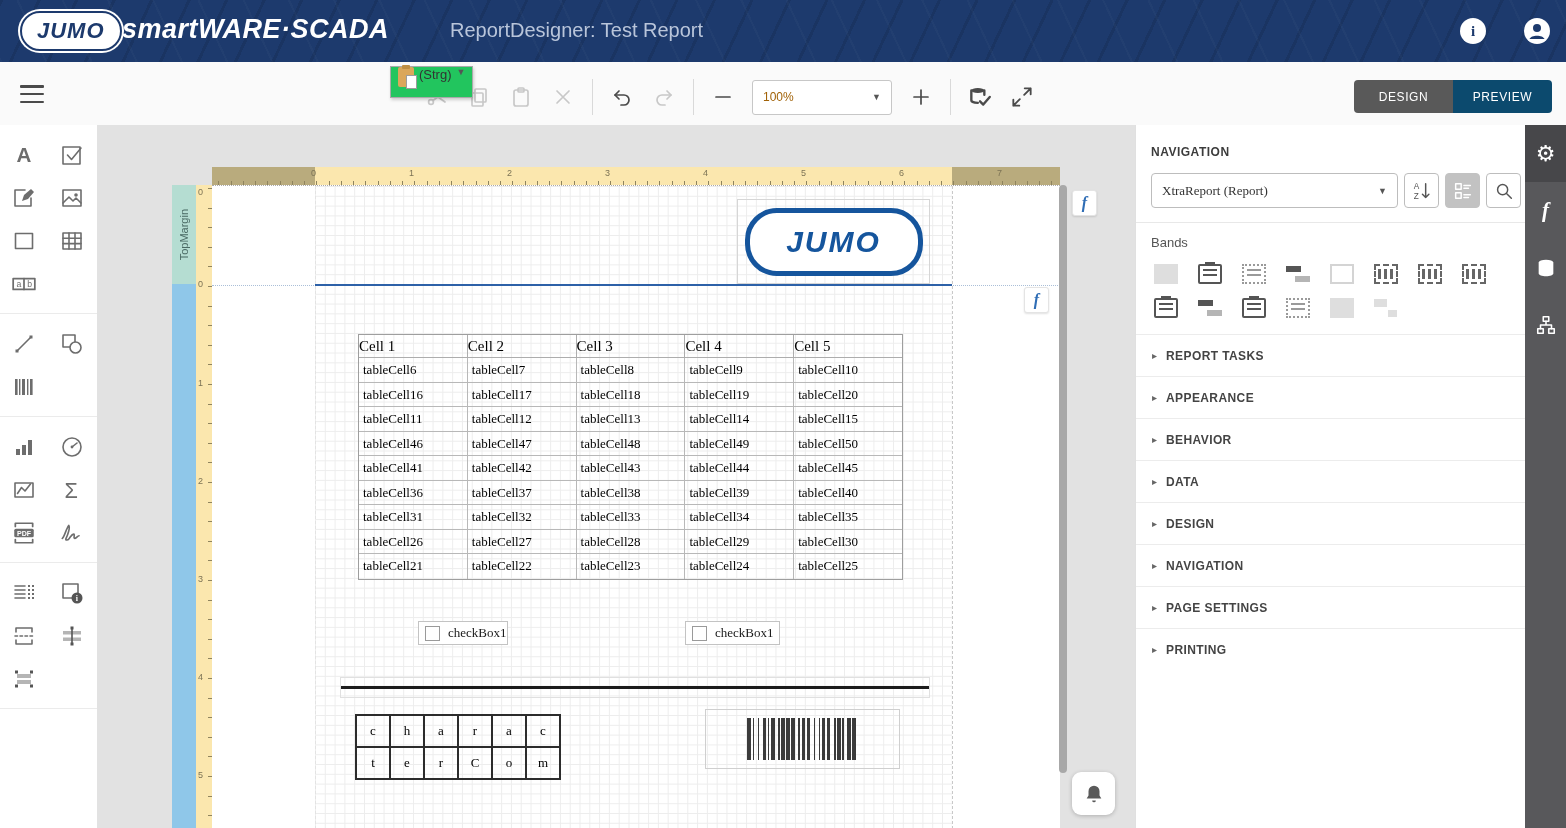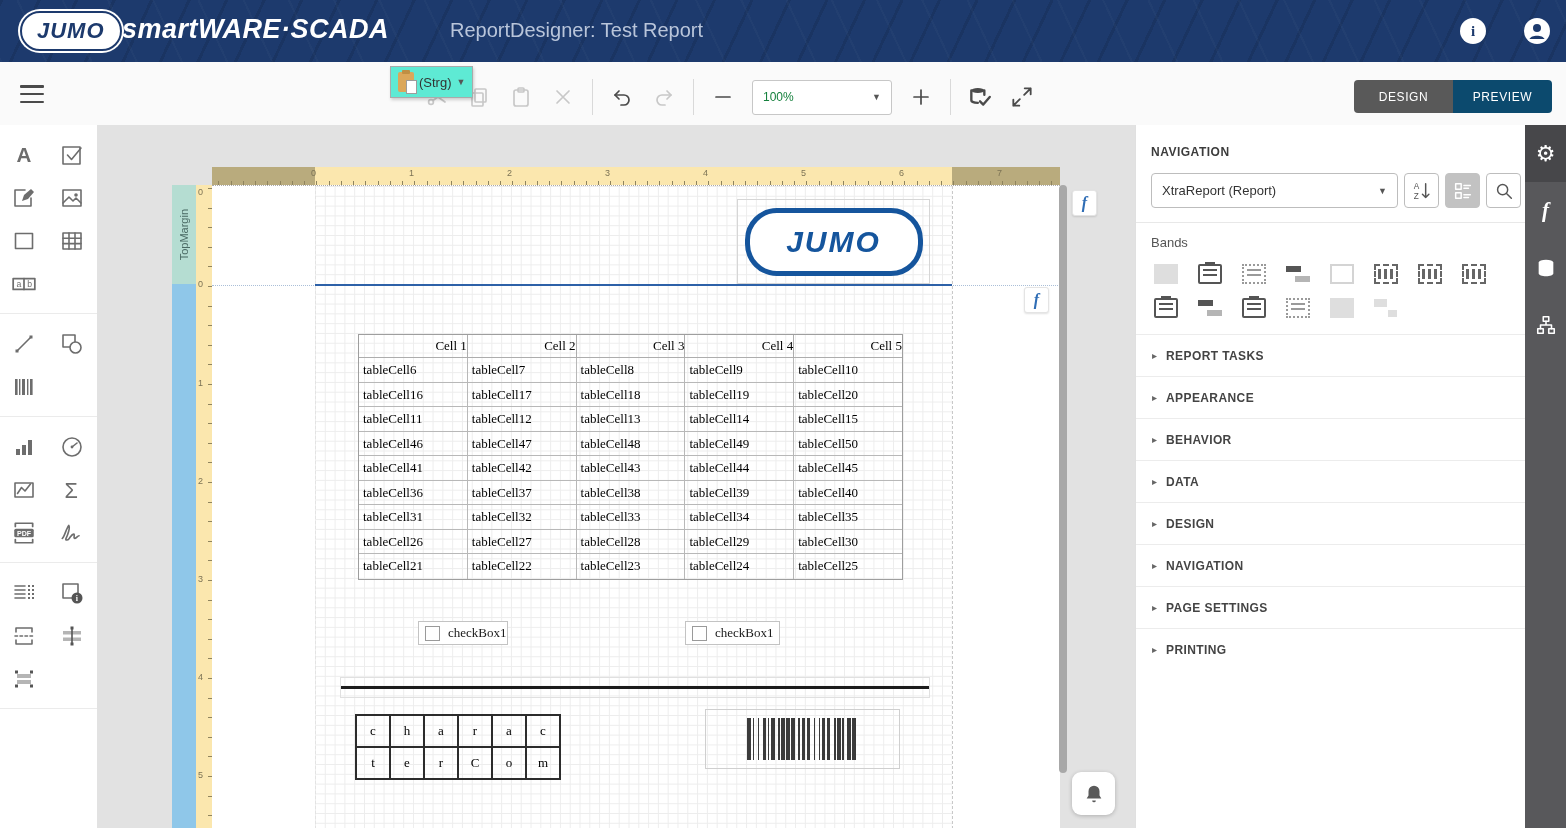--- a/index.html
+++ b/index.html
@@ -16,35 +16,35 @@
   .app-title{position:absolute;left:450px;top:19px;color:#b9c5da;font-size:20px;}
   .hdr-ic{position:absolute;top:18px;width:26px;height:26px;border-radius:50%;background:#fff;display:flex;align-items:center;justify-content:center;}
   .hdr-ic.info{left:1460px;}
   .hdr-ic.user{left:1524px;}
   .hdr-ic .i-glyph{color:#1d3a6d;font-weight:bold;font-size:15px;font-family:"Liberation Serif",serif;}
 
   
   .toolbar{position:absolute;left:0;top:62px;width:1566px;height:63px;background:#fafafa;border-bottom:1px solid #e3e3e3;}
   .burger{position:absolute;left:20px;top:85px;width:24px;height:18px;display:flex;flex-direction:column;justify-content:space-between;cursor:pointer;}
   .burger div{height:2.5px;background:#4a4a4a;border-radius:1px;}
-  .paste-pop{position:absolute;left:390px;top:66px;height:30px;background:#5eead4;border:1px solid #aaa;box-shadow:1px 2px 3px rgba(0,0,0,.18);
-    display:flex;align-items:center;padding:0 7px;gap:5px;z-index:5;}
+  .paste-pop{position:absolute;left:390px;top:66px;height:30px;background:#22c55e;border:1px solid #aaa;box-shadow:1px 2px 3px rgba(0,0,0,.18);
+    display:flex;align-items:flex-start;padding:0 7px;gap:5px;z-index:5;}
   .clip-ic{position:relative;width:16px;height:20px;background:#dba75a;border-radius:2px;}
   .clip-ic::before{content:"";position:absolute;left:4px;top:-2px;width:8px;height:4px;background:#c08f43;border-radius:1px;}
   .clip-ic::after{content:"";position:absolute;right:-3px;bottom:-2px;width:9px;height:12px;background:#fff;border:1px solid #9c9c9c;}
   .paste-pop .lbl{font-size:13px;color:#333;}
   .caret{font-size:9px;color:#555;}
   .tb-row{position:absolute;left:424px;top:78px;height:38px;display:flex;align-items:center;gap:16px;}
   .tb-btn{width:26px;height:26px;display:flex;align-items:center;justify-content:center;cursor:pointer;}
   .tb-btn svg{stroke:#4a4a4a;fill:none;stroke-width:1.7;stroke-linecap:round;stroke-linejoin:round;}
   .tb-btn.dis svg{stroke:#c8c8c8;}
   .tb-sep{width:1px;height:36px;background:#d9d9d9;}
   .zoom-box{width:118px;height:33px;background:#fff;border:1px solid #c7c7c7;border-radius:3px;display:flex;align-items:center;
     justify-content:space-between;padding:0 10px;cursor:pointer;}
-  .zoom-box span:first-child{font-size:12px;color:#15803d;}
+  .zoom-box span:first-child{font-size:12px;color:#a16207;}
   .mode-toggle{position:absolute;right:14px;top:80px;display:flex;border-radius:4px;overflow:hidden;cursor:pointer;}
   .mode-btn{width:99px;height:33px;display:flex;align-items:center;justify-content:center;color:#fff;font-size:12px;letter-spacing:.6px;}
   .mode-btn.design{background:#595959;}
   .mode-btn.preview{background:#0c4a6e;}
 
   
   .toolbox{position:absolute;left:0;top:125px;width:97px;height:703px;background:#fff;border-right:1px solid #e0e0e0;}
   .tb-group{display:grid;grid-template-columns:48px 48px;border-bottom:1px solid #ebebeb;padding:8px 0;}
   .tool{width:48px;height:43px;display:flex;align-items:center;justify-content:center;cursor:pointer;}
   .tool svg{stroke:#6d6d6d;fill:none;stroke-width:1.6;stroke-linecap:round;stroke-linejoin:round;}
@@ -71,21 +71,21 @@
   .margin-dash-l{position:absolute;left:103px;top:0;height:643px;border-left:1px dashed #e3e3e3;}
   .band-sep-dot{position:absolute;left:0;top:99px;width:848px;border-top:1px dotted #aabfd8;}
   .band-sep{position:absolute;left:103px;top:98px;width:637px;border-top:2px solid #2d61a8;}
   .rpt-el{position:absolute;border:1px solid #c9c9c9;box-sizing:border-box;font-family:"Liberation Serif",serif;color:#1a1a1a;}
   .el-title{left:143px;top:43px;width:365px;height:35px;display:flex;align-items:center;justify-content:center;font-size:14px;}
   .el-logo{left:525px;top:13px;width:193px;height:85px;border-color:#d6d6d6;display:flex;align-items:center;justify-content:center;}
   .jumo-pill{width:168px;height:58px;border:5px solid #15559d;border-radius:32px;display:flex;align-items:center;justify-content:center;background:#fff;}
   .jumo-pill span{color:#15559d;font-family:"Liberation Sans",sans-serif;font-weight:bold;font-style:italic;font-size:30px;letter-spacing:2px;}
   .rt{position:absolute;left:146px;top:148px;width:545px;border:1px solid #9e9e9e;box-sizing:border-box;font-family:"Liberation Serif",serif;}
   .rt-row{display:flex;}
-  .rt-th{flex:1;height:22px;line-height:22px;text-align:right;font-size:13px;border:1px solid #adadad;border-width:0 1px 1px 0;}
+  .rt-th{flex:1;height:22px;line-height:22px;text-align:left;font-size:15px;border:1px solid #adadad;border-width:0 1px 1px 0;}
   .rt-td{flex:1;height:24.5px;line-height:24.5px;padding-left:4px;box-sizing:border-box;font-size:13px;border:1px solid #b8b8b8;border-width:0 1px 1px 0;}
   .rt-row .rt-th:last-child,.rt-row .rt-td:last-child{border-right:none;}
   .rt-row:last-child .rt-td{border-bottom:none;}
   .cbx{position:absolute;height:24px;border:1px solid #c3c3c3;box-sizing:border-box;display:flex;align-items:center;gap:8px;padding-left:6px;background:#fff;}
   .cbx-box{width:13px;height:13px;border:1.5px solid #9a9a9a;background:#fff;}
   .cbx-label{font-family:"Liberation Serif",serif;font-size:13px;color:#1a1a1a;}
   .el-line{left:128px;top:491px;width:590px;height:21px;border:1px solid #e0e0e0;display:flex;align-items:center;}
   .el-line div{width:100%;height:2.5px;background:#1c1c1c;}
   .comb{position:absolute;left:143px;top:528px;border:1.5px solid #2c2c2c;}
   .comb-row{display:flex;}
@@ -100,21 +100,21 @@
   .vscroll{position:absolute;left:962px;top:60px;width:8px;height:588px;background:#a8a8a8;border-radius:4px;cursor:pointer;}
   .bell-btn{position:absolute;left:975px;top:647px;width:43px;height:43px;background:#fff;border-radius:9px;box-shadow:0 1px 4px rgba(0,0,0,.22);
     display:flex;align-items:center;justify-content:center;cursor:pointer;}
 
   
   .props{position:absolute;left:1135px;top:125px;width:390px;height:703px;background:#fff;border-left:1px solid #e0e0e0;box-sizing:border-box;}
   .props-title{margin:20px 0 0 15px;font-size:12px;font-weight:bold;letter-spacing:.5px;color:#3c3c3c;}
   .props-ctrls{display:flex;align-items:center;gap:6px;margin:14px 0 0 15px;}
   .selector{width:225px;height:33px;border:1px solid #bdbdbd;border-radius:4px;display:flex;align-items:center;justify-content:space-between;
     padding:0 10px;cursor:pointer;}
-  .selector span:first-child{font-size:13px;color:#333;}
+  .selector span:first-child{font-size:13px;color:#333;font-family:Liberation Serif, serif;}
   .sq-btn{width:33px;height:33px;border:1px solid #bdbdbd;border-radius:4px;background:#fff;display:flex;align-items:center;justify-content:center;cursor:pointer;}
   .sq-btn svg{stroke:#555;fill:none;stroke-width:1.6;stroke-linecap:round;stroke-linejoin:round;}
   .sq-btn.active{background:#c2c2c2;border-color:#c2c2c2;}
   .sq-btn.active svg{stroke:#fff;}
   .props-div{height:1px;background:#e8e8e8;margin-top:14px;}
   .bands-label{margin:12px 0 0 15px;font-size:13px;color:#555;}
   .bands-row{display:flex;gap:20px;margin:14px 0 0 18px;}
   .bi{width:24px;height:20px;position:relative;cursor:pointer;box-sizing:border-box;}
   .bi.block-light{background:#dedede;}
   .bi.page-light{border:2px solid #d4d4d4;}

